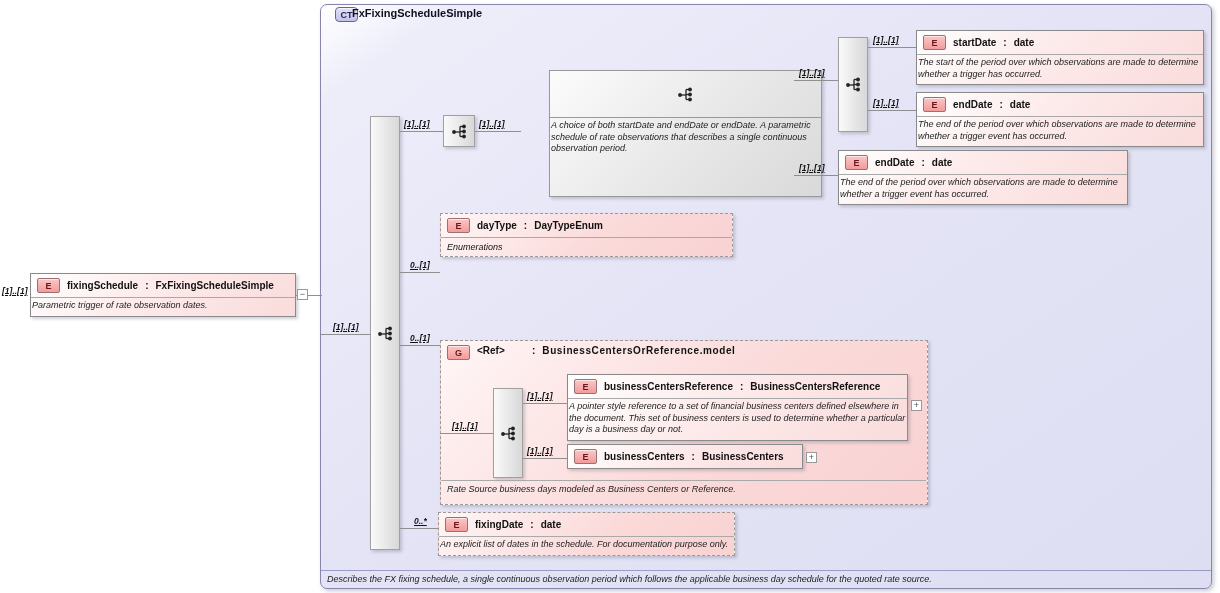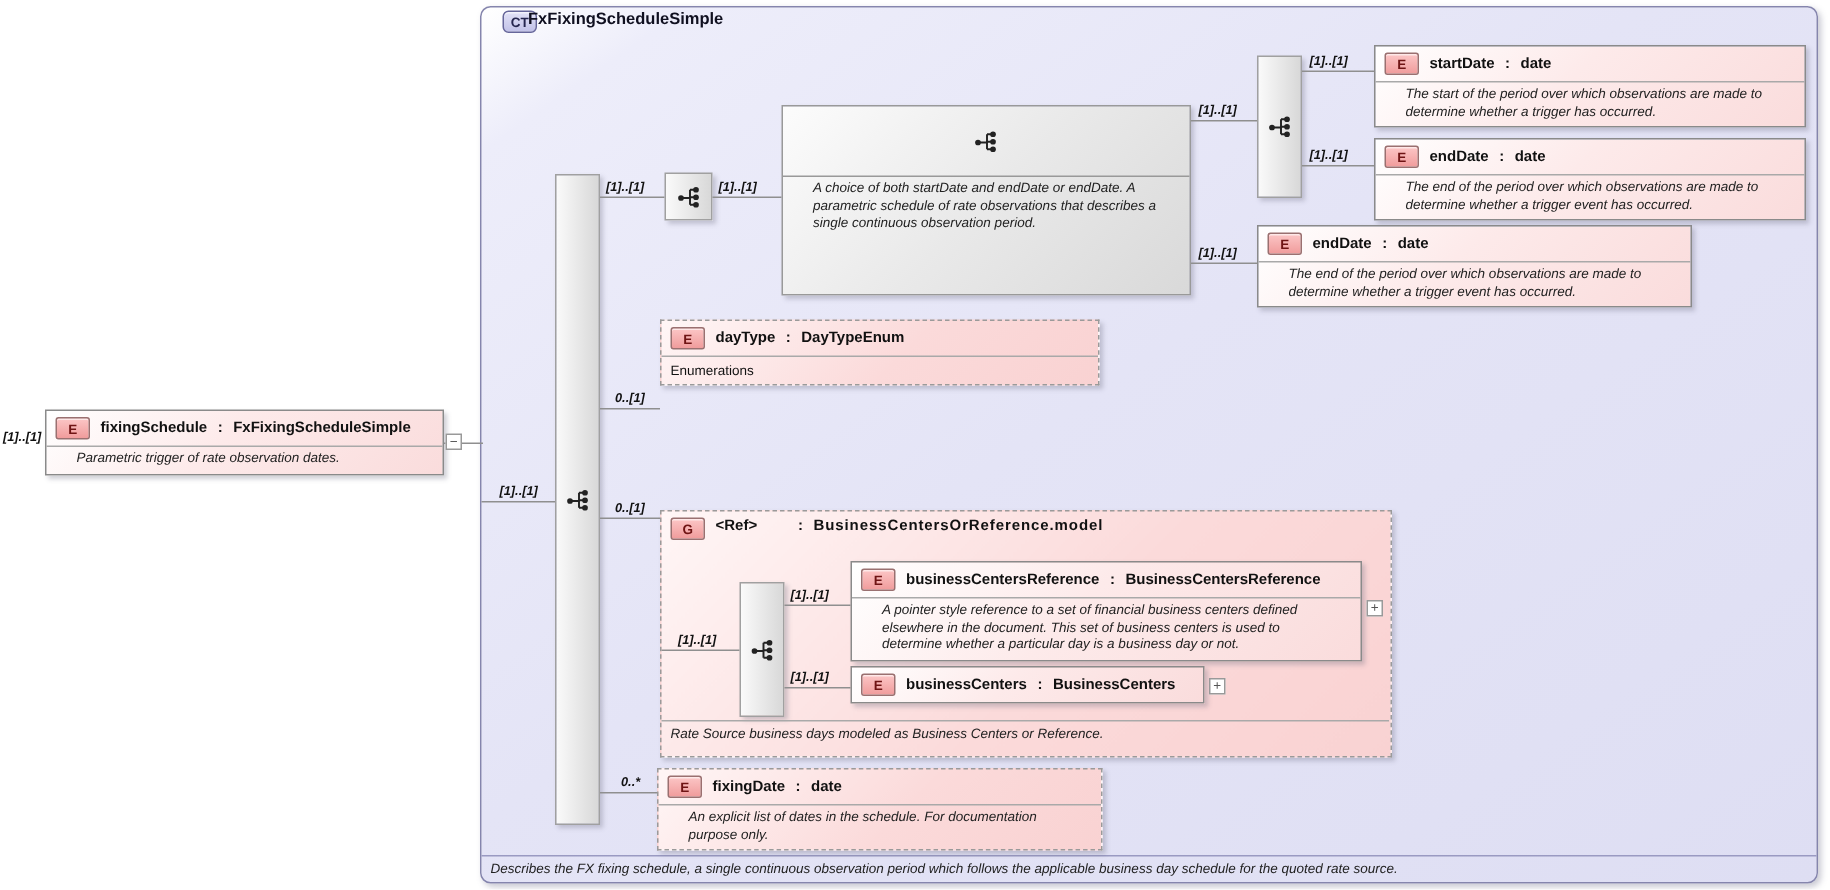--- a/index.html
+++ b/index.html
@@ -33,44 +33,44 @@
     border:1px solid #8a8a8a;box-sizing:border-box;
     background:linear-gradient(135deg,#ffffff 0%,#fdeaea 45%,#fadcdc 100%);
     box-shadow:2px 2px 3px rgba(100,100,120,.3);
   }
   .node.dashed{border:1px dashed #9a9a9a;background:linear-gradient(135deg,#fff6f6 0%,#fbdada 55%,#f9d2d2 100%);}
   .node-title{
     display:flex;align-items:center;gap:7px;padding:4px 6px;
     font-weight:bold;font-size:10px;color:#111;white-space:nowrap;
   }
   .node-doc{
-    border-top:1px solid #a9a9a9;padding:2px 20px 4px;
+    border-top:1px solid #a9a9a9;padding:2px 1px 4px;
     font-style:italic;font-size:9px;line-height:11.5px;color:#222;
   }
   .docbox{
     border:1px solid #999;box-sizing:border-box;
     background:linear-gradient(135deg,#fcfcfc 0%,#e9e9e9 50%,#d9d9d9 100%);
     box-shadow:2px 2px 3px rgba(100,100,120,.3);
   }
   .docbox .icon-area{height:46px;display:flex;align-items:center;justify-content:center;}
   .bar{
     width:30px;border:1px solid #a0a0a0;box-sizing:border-box;
     background:linear-gradient(90deg,#fafafa,#d8d8d8);
     box-shadow:2px 2px 3px rgba(100,100,120,.3);
     display:flex;align-items:center;justify-content:center;
   }
   .hline{height:1px;background:#8f8f8f;}
-  .card{font-style:italic;font-weight:bold;font-size:8.5px;color:#111;white-space:nowrap;}
+  .card{font-style:italic;font-weight:bold;font-size:8.5px;color:#111;white-space:nowrap;text-decoration:underline;}
   .pm{
     width:11px;height:11px;border:1px solid #999;background:#fff;color:#555;
     font-size:9px;line-height:9px;display:flex;align-items:center;justify-content:center;
     box-sizing:border-box;
   }
   .enum-section{display:flex;gap:14px;padding:4px 6px;font-size:9px;border-top:1px solid #a9a9a9;}
-  .enum-label{color:#111;width:60px;flex:0 0 auto;}
+  .enum-label{font-style:italic;color:#111;width:60px;flex:0 0 auto;}
   .enum-values{color:#8a8a8a;display:flex;flex-direction:column;line-height:12.2px;}
   .footer-line{left:321px;top:570px;width:890px;height:1px;background:#9a9ac2;}
   .footer-text{left:327px;top:574px;font-style:italic;font-size:9px;color:#222;}
   .group-title{display:flex;align-items:flex-start;gap:7px;padding:4px 6px;font-weight:bold;font-size:10px;color:#111;}
   .group-type{display:inline-block;width:222px;word-break:break-all;line-height:12px;letter-spacing:.6px;}
   svg.comp{display:block;}
 </style>
 </head>
 <body>
 
@@ -125,21 +125,21 @@
     <circle cx="3" cy="8" r="1.9" fill="#222"></circle>
     <circle cx="13" cy="2.5" r="1.9" fill="#222"></circle>
     <circle cx="13" cy="7.5" r="1.9" fill="#222"></circle>
     <circle cx="13" cy="12.5" r="1.9" fill="#222"></circle>
   </svg>
 </span>
 </div>
 <div class="abs hline" style="left:475px;top:131px;width:46px;"></div>
 <div class="abs card" style="left:479px;top:119px;">[1]..[1]</div>
 
-<div class="abs docbox" style="left:521px;top:70px;width:273px;height:127px;">
+<div class="abs docbox" style="left:549px;top:70px;width:273px;height:127px;">
   <div class="icon-area">
       <span class="comp-slot">
   <svg class="comp" width="17" height="15" viewBox="0 0 17 15">
     <line x1="3" y1="8" x2="9" y2="8" stroke="#222" stroke-width="1.3"></line>
     <line x1="9" y1="2.5" x2="9" y2="12.5" stroke="#222" stroke-width="1.3"></line>
     <line x1="9" y1="2.5" x2="12.5" y2="2.5" stroke="#222" stroke-width="1.3"></line>
     <line x1="9" y1="7.5" x2="12.5" y2="7.5" stroke="#222" stroke-width="1.3"></line>
     <line x1="9" y1="12.5" x2="12.5" y2="12.5" stroke="#222" stroke-width="1.3"></line>
     <circle cx="3" cy="8" r="1.9" fill="#222"></circle>
     <circle cx="13" cy="2.5" r="1.9" fill="#222"></circle>

